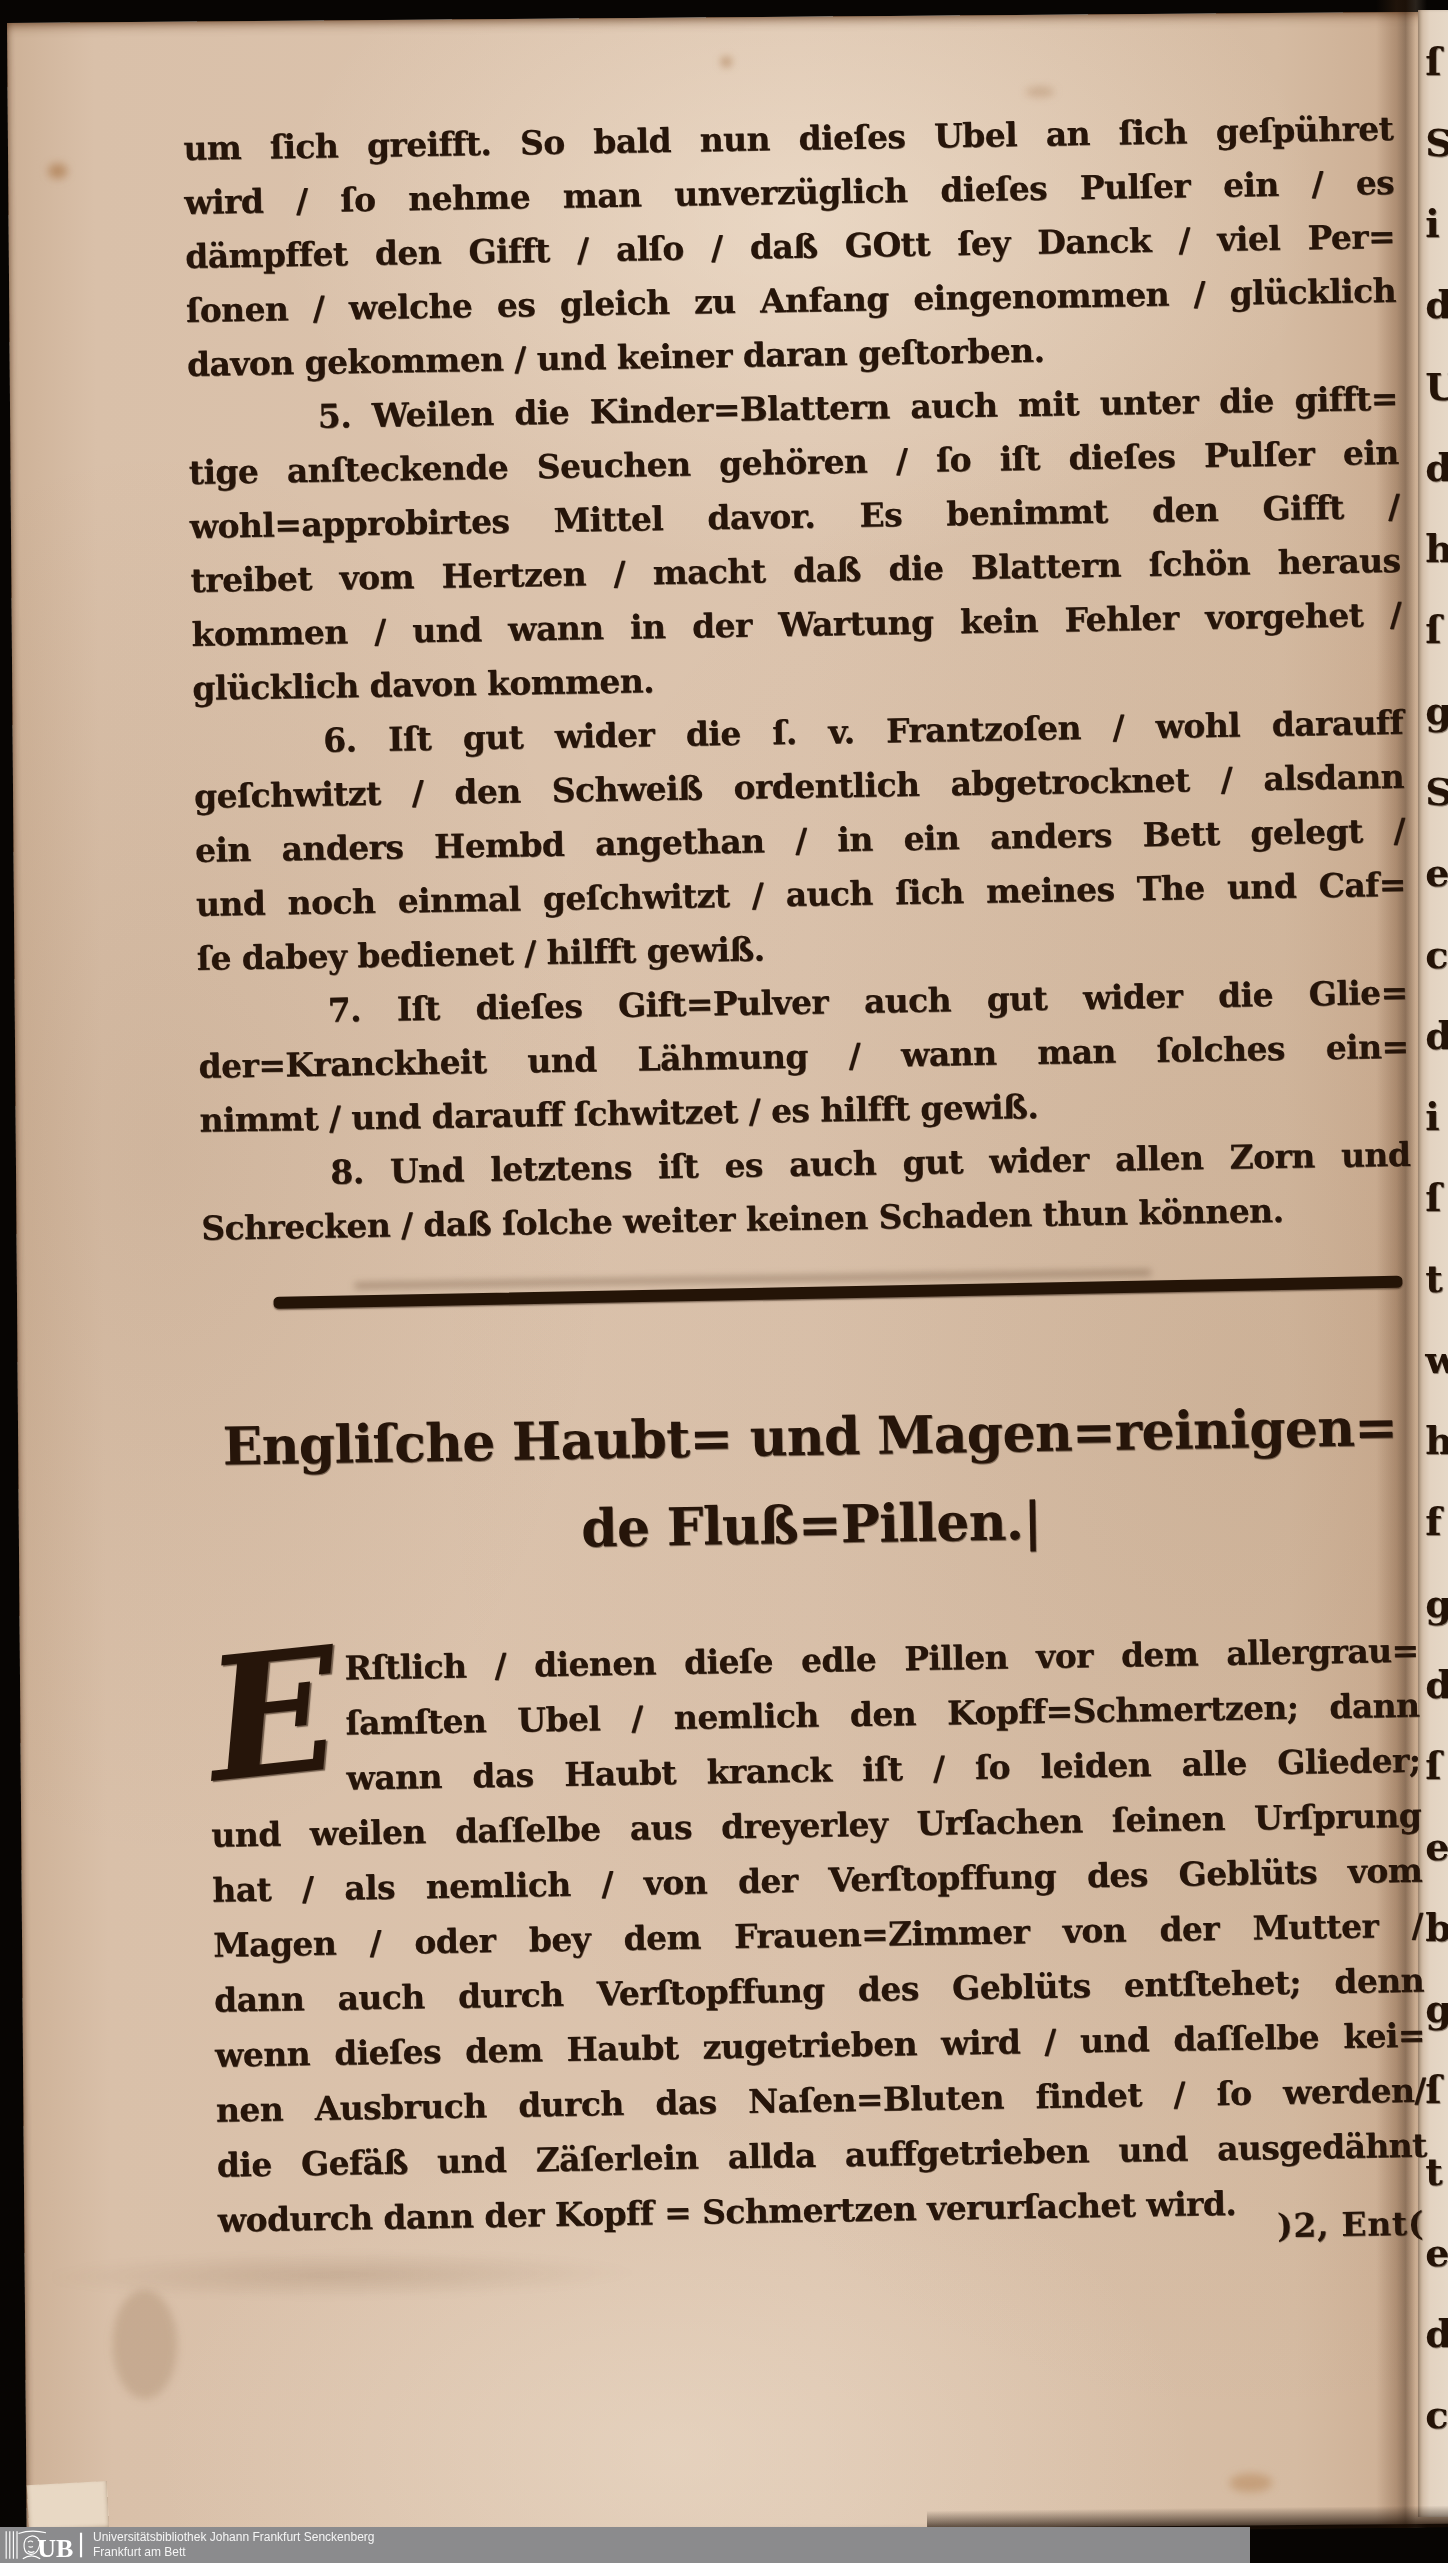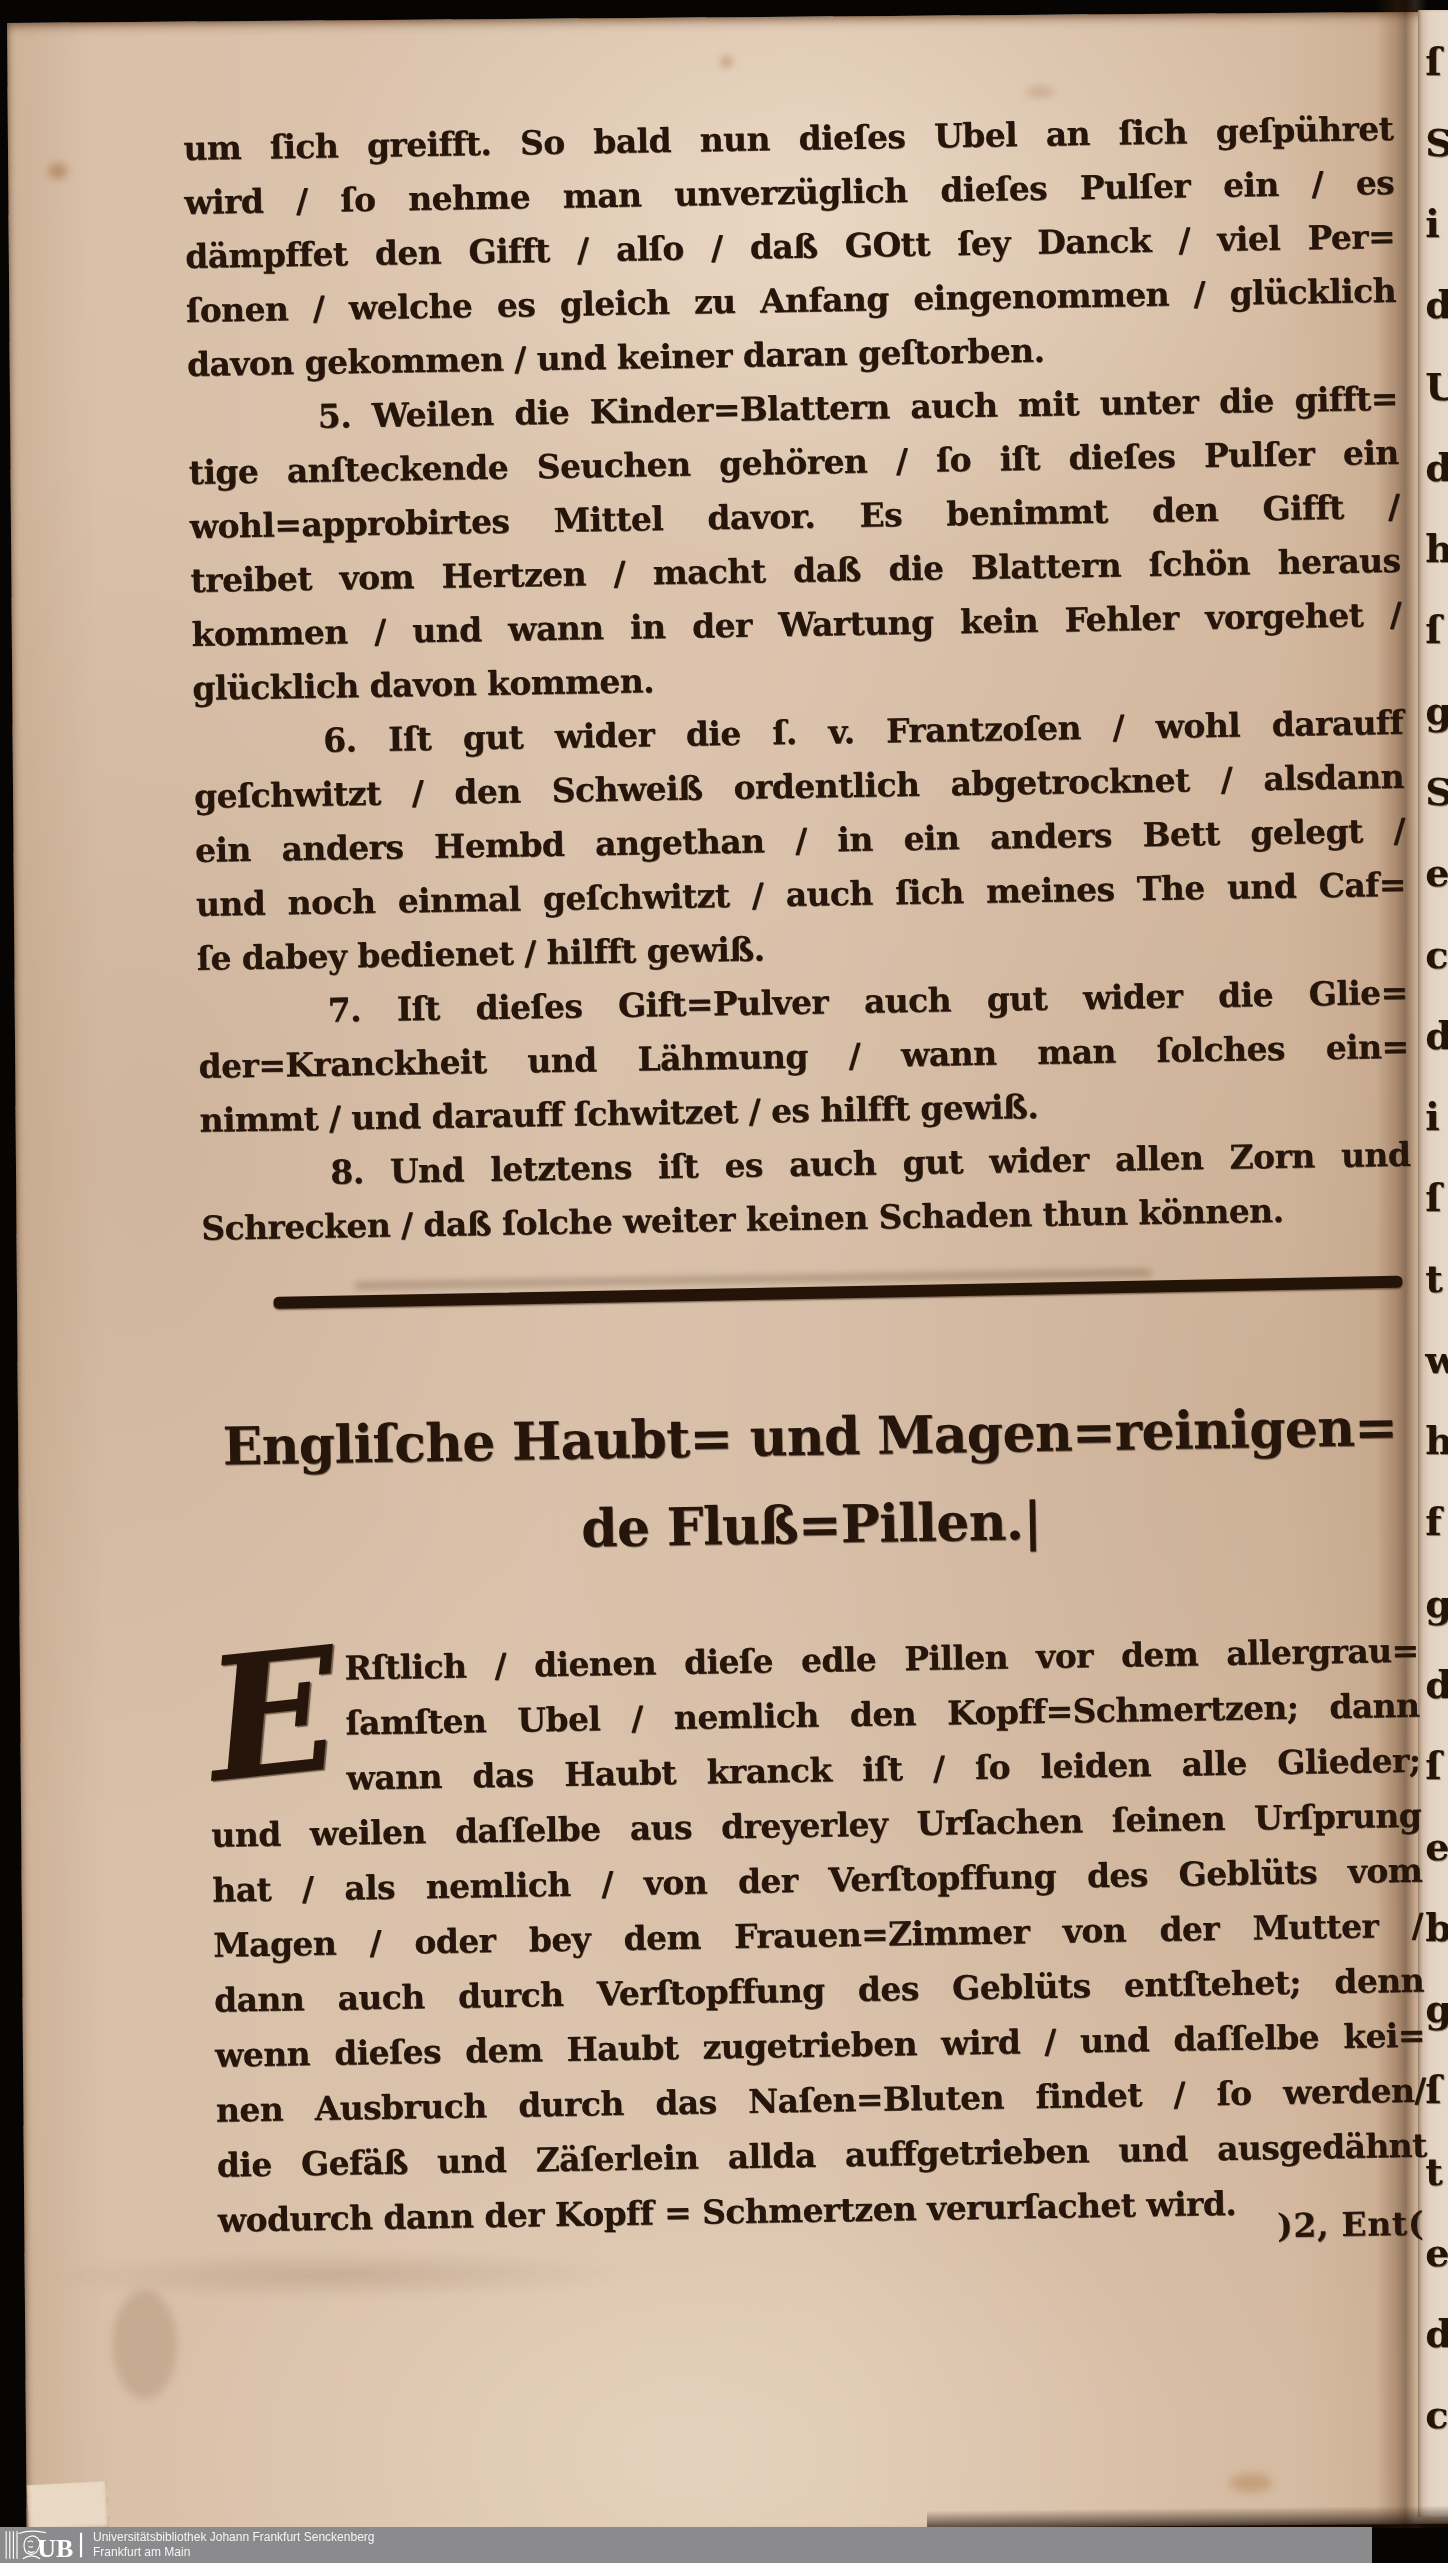--- a/index.html
+++ b/index.html
@@ -44,21 +44,21 @@
     letter-spacing:-0.7px;text-shadow:0.7px 1px 0.7px rgba(38,21,10,.55);}
   .sectionB{margin-top:64px;}
   .drop-cap{float:left;width:136px;height:164px;font-size:170px;line-height:145px;
     font-weight:bold;font-style:italic;transform:rotate(-5deg);
     text-shadow:1.4px 1.4px 1.1px rgba(38,21,10,.6);}
   .catchword{position:absolute;top:2102px;left:1059px;font-weight:bold;font-size:33px;
     letter-spacing:0.7px;text-shadow:0.7px 0.7px 0.7px rgba(38,21,10,.55);}
   .ghost-smudge{position:absolute;left:29px;top:2211px;width:710px;height:87px;
     background:radial-gradient(60% 40% at 40% 50%, rgba(95,60,30,.16), transparent 70%);filter:blur(2.9px);}
   
-  .banner{position:absolute;left:0;bottom:0;width:1372px;height:36px;background:#8b8b8d;
+  .banner{position:absolute;left:0;bottom:0;width:1250px;height:36px;background:#8b8b8d;
     font-family:"Liberation Sans", sans-serif;}
   .banner .logo{position:absolute;left:4.3px;top:2.2px;}
   .banner .txt{position:absolute;left:93px;top:2.9px;color:#f5f5f5;font-size:12px;line-height:15px;}
   
   .tline,.heading,.catchword{cursor:default;}
 </style>
 </head>
 <body>
 
 <div class="canvas">
@@ -163,17 +163,17 @@
         <path d="M20,6 Q38,0 58,5"></path>
         <path d="M30,14 q8,-8 16,-2 q6,5 2,14 q-3,9 -11,9 q-8,-1 -9,-9 q-1,-7 2,-12 z"></path>
         <path d="M33,18 q4,-3 7,0 M34,24 q3,2 6,0 M33,30 q4,4 9,1"></path>
         <path d="M26,41 q12,-8 24,0"></path>
       </g>
       <text x="46" y="38" font-family="Liberation Serif, serif" font-weight="bold" font-size="36" fill="#ffffff">UB</text>
       <rect x="105" y="5" width="3" height="34" fill="#ffffff"></rect>
     </svg>
     <div class="txt">
       <div>Universitätsbibliothek Johann Frankfurt Senckenberg</div>
-      <div>Frankfurt am Main</div>
+      <div>Frankfurt am Bett</div>
     </div>
   </div>
 </div>
 
 
 </body></html>

